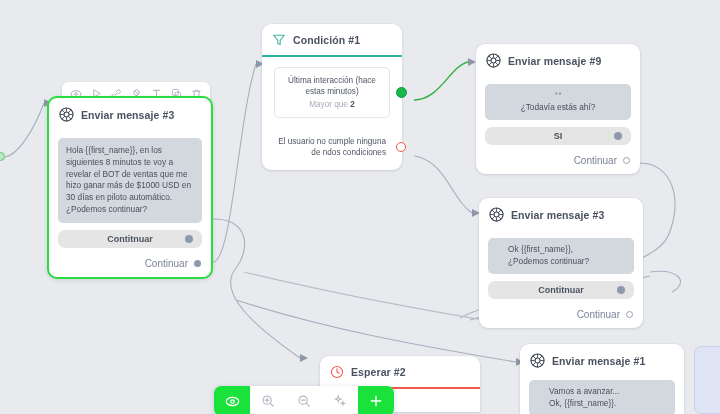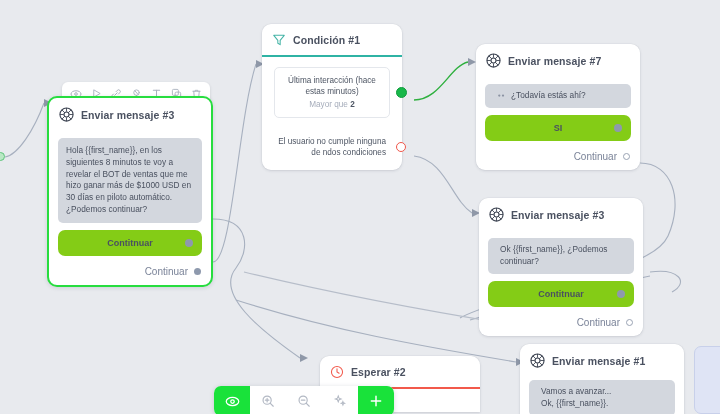--- a/index.html
+++ b/index.html
@@ -45,26 +45,26 @@
   .ico svg { display: block; }
 
   
   .msg-wrap { padding: 8px 9px 6px 9px; }
   .bubble {
     background: #d3d7de;
     border-radius: 5px;
     padding: 7px 8px;
     font-size: 8.3px; line-height: 1.42; color: #49505f;
   }
-  .bubble.tight { padding: 6px 12px; }
+  .bubble.tight { padding: 6px 20px; flex-direction: column; }
   .btnrow {
     margin-top: 7px;
-    background: #84cc16;
+    background: #e5e5e5;
     border-radius: 7px;
-    height: 26px;
+    height: 18px;
     display: flex; align-items: center; justify-content: center;
     position: relative;
   }
   .btnrow span { font-size: 9px; font-weight: 600; color: #4a5160; }
   .port-dot {
     width: 8px; height: 8px; border-radius: 50%;
     background: #8e99ad;
     position: absolute; right: 9px; top: 50%; transform: translateY(-50%);
   }
   .node-foot {
@@ -281,21 +281,21 @@
 
   <div class="node" style="left:476px; top:44px; width:164px;">
     <div class="node-head">
       <span class="ico">
         <svg width="15" height="15" viewBox="0 0 24 24">
           <circle cx="12" cy="12" r="10.5" fill="none" stroke="#3b4250" stroke-width="1.8"></circle>
           <circle cx="12" cy="12" r="4" fill="none" stroke="#3b4250" stroke-width="1.8"></circle>
           <path d="M12 1.5v6M12 16.5v6M1.5 12h6M16.5 12h6M4.6 4.6l4.3 4.3M15.1 15.1l4.3 4.3M19.4 4.6l-4.3 4.3M8.9 15.1l-4.3 4.3" stroke="#3b4250" stroke-width="1.4"></path>
         </svg>
       </span>
-      <span class="node-title">Enviar mensaje #7</span>
+      <span class="node-title">Enviar mensaje #9</span>
     </div>
     <div class="msg-wrap">
       <div class="bubble tight" style="display:flex; align-items:center; gap:5px;">
         <span class="ico">
           <svg width="9" height="7" viewBox="0 0 12 8">
             <circle cx="3" cy="4" r="1.5" fill="#8b93a3"></circle>
               <circle cx="8" cy="4" r="1.5" fill="#8b93a3"></circle>
           </svg>
         </span>
         <span>¿Todavía estás ahí?</span>

